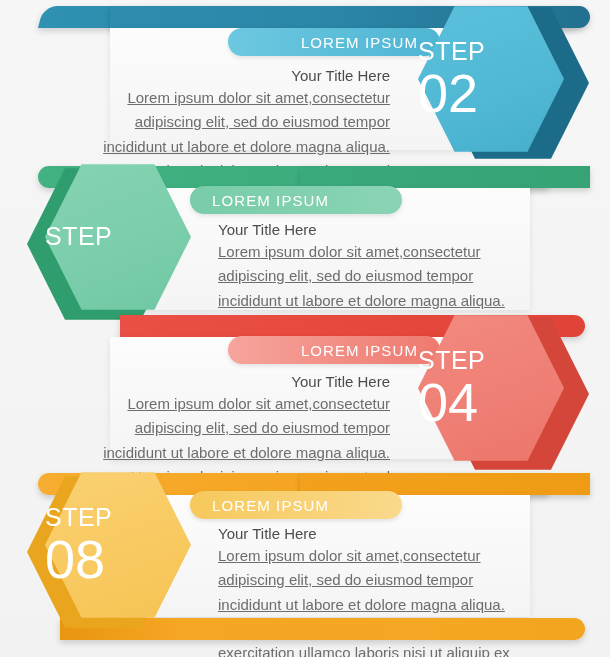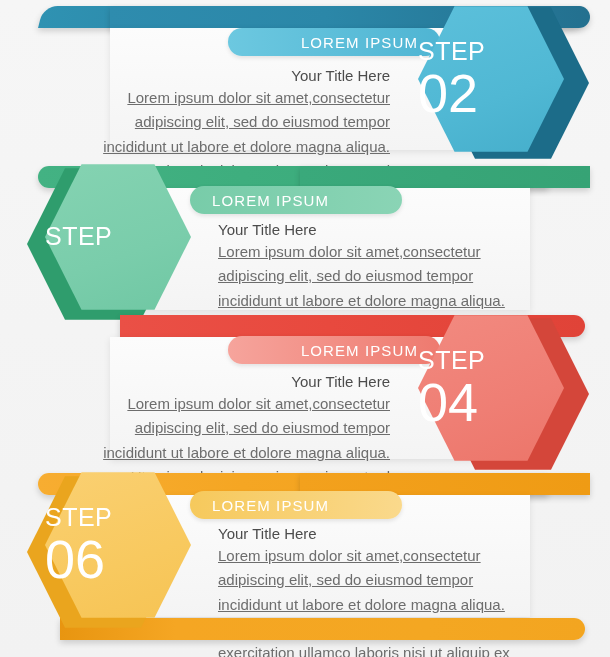--- a/index.html
+++ b/index.html
@@ -203,17 +203,17 @@
 
     <div class="ribbon" style="left:60px; top:618px; width:525px; border-radius:0 12px 12px 0;
                 background:linear-gradient(90deg,#e89510 0%, #f5a623 22%, #f4a722 70%, #f3a520 100%);"></div>
 
     <div class="hex-shadow" style="left:27px; top:474px; width:152px; height:156px; background:#eaa51e;"></div>
     <div class="hex" style="left:45px; top:470px; width:146px; height:150px;
                 background:linear-gradient(160deg,#fad072 0%, #f8c95f 60%, #f6c353 100%);">
     </div>
     <div class="hex-label" style="left:45px; top:470px; width:146px; height:150px;">
       <div class="hex-step">STEP</div>
-      <div class="hex-num">06</div>
+      <div class="hex-num">08</div>
     </div>
   </div>
 
 </div>
 
 </body></html>

